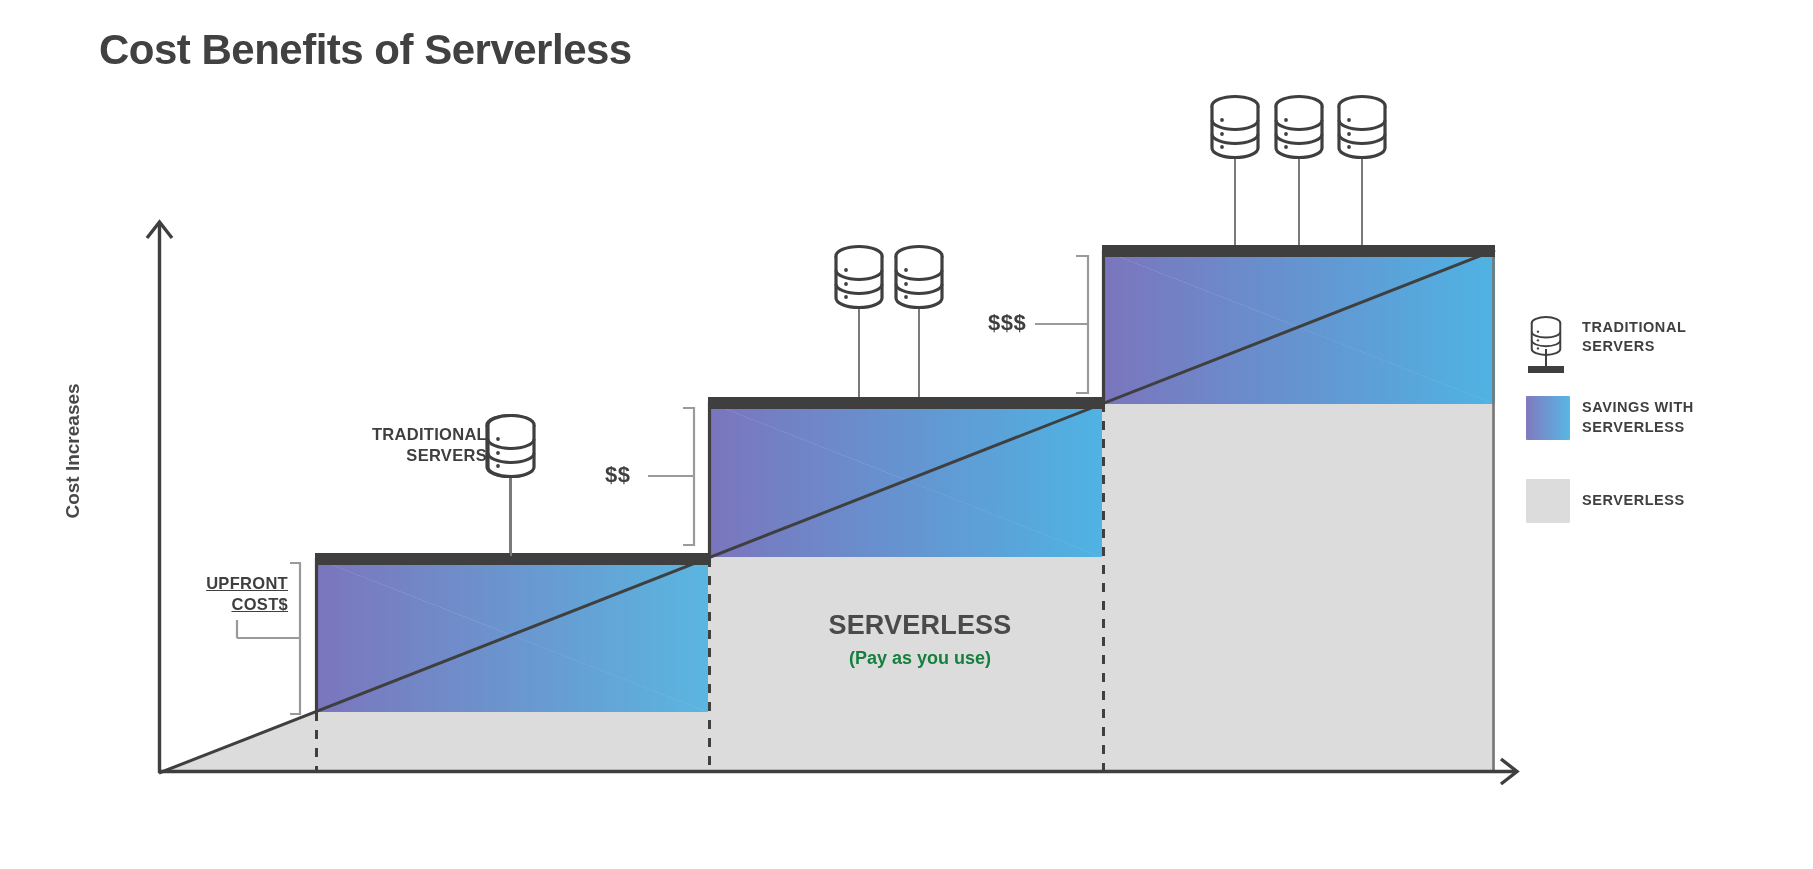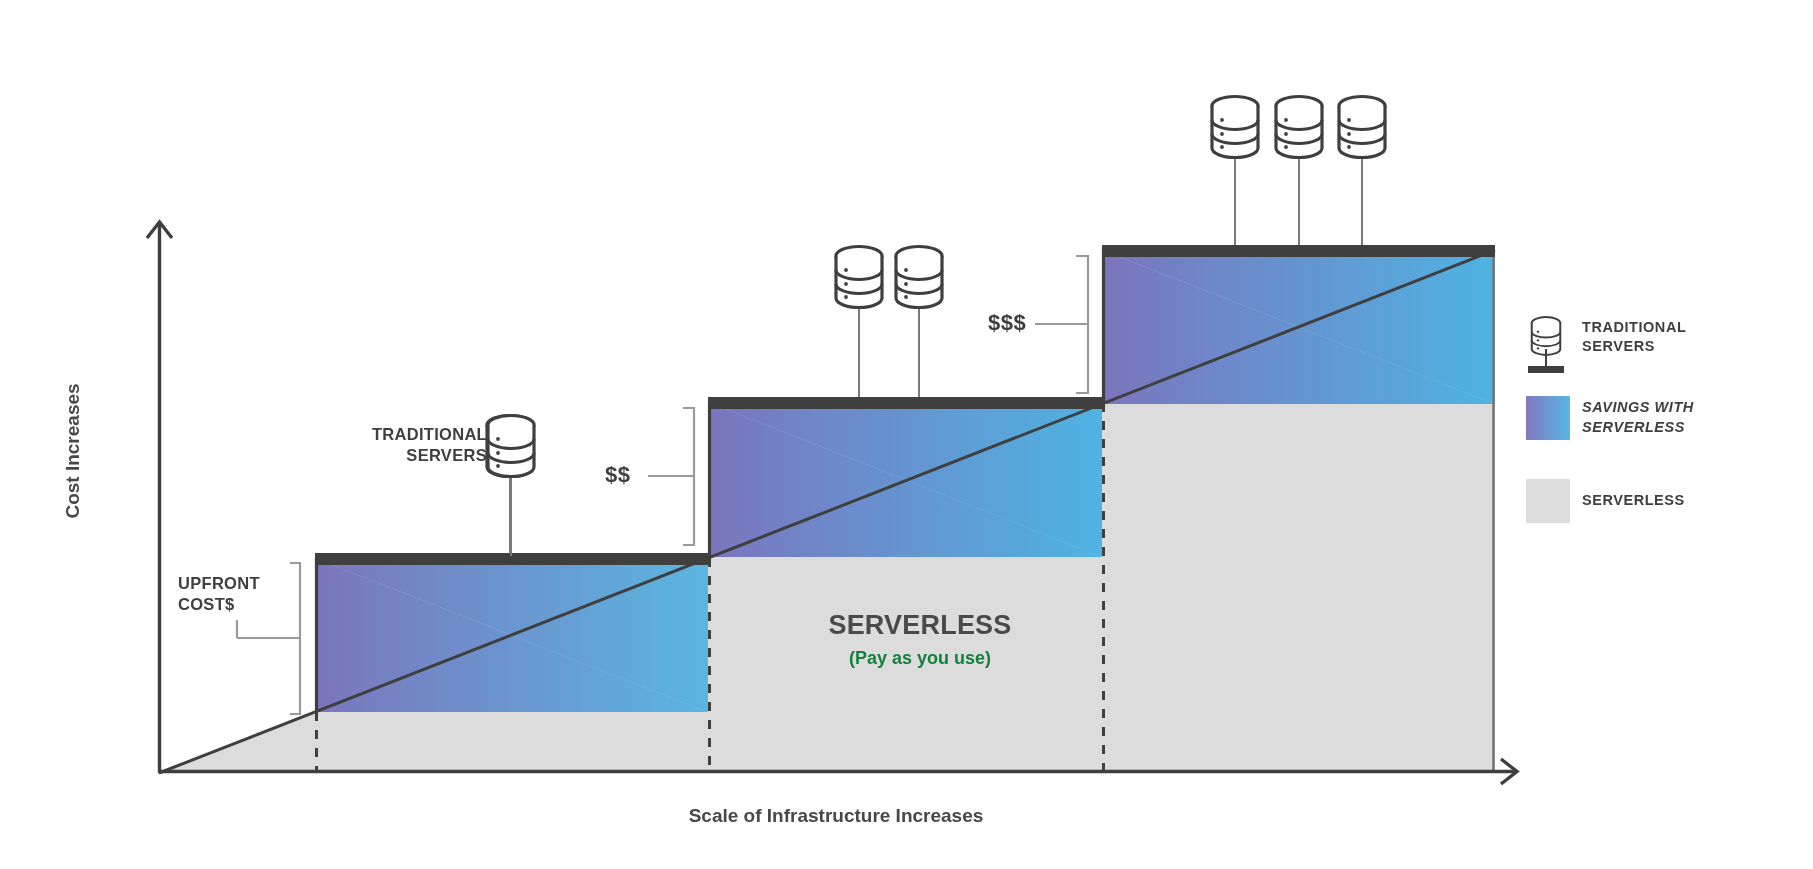--- a/index.html
+++ b/index.html
@@ -19,22 +19,22 @@
     position:absolute;left:-27px;top:440px;width:200px;
     transform:rotate(-90deg);transform-origin:center center;
     text-align:center;font-size:19px;font-weight:bold;color:#484848;
   }
   .xlabel{
     position:absolute;left:636px;top:805px;width:400px;
     text-align:center;font-size:19px;font-weight:bold;color:#484848;
   }
   .anno{position:absolute;font-weight:bold;color:#3f3f3f;}
   .upfront{
-    left:178px;top:573px;width:110px;text-align:left;
-    font-size:16.5px;line-height:1.28;letter-spacing:0.3px;
+    left:178px;top:573px;width:110px;text-align:right;
+    font-size:16.5px;line-height:1.28;letter-spacing:0.3px;text-decoration:underline;
   }
   .dd{left:605px;top:462px;font-size:22px;letter-spacing:0.5px;}
   .ddd{left:988px;top:310px;font-size:22px;letter-spacing:0.5px;}
   .trad-label{
     left:337px;top:424px;width:150px;text-align:right;
     font-size:16.5px;line-height:1.28;letter-spacing:0.3px;
   }
   .sl-title{
     position:absolute;left:800px;top:610px;width:240px;text-align:center;
     font-size:27px;font-weight:bold;color:#4a4a4a;letter-spacing:0.2px;
@@ -50,20 +50,21 @@
     font-size:14.5px;font-weight:bold;color:#3f3f3f;
     line-height:1.33;letter-spacing:0.55px;padding-left:8px;
   }
   .swatch{width:44px;height:44px;border-radius:1px;}
 </style>
 </head>
 <body>
 
 <div id="stage">
 
+  <div class="title">Cost Benefits of Serverless</div>
 
   <svg class="chart" viewBox="0 0 1813 869">
     <defs>
       <linearGradient id="grad1" x1="0" y1="0" x2="1" y2="0">
         <stop offset="0%" stop-color="#7b75bd"></stop>
         <stop offset="100%" stop-color="#5ab6e0"></stop>
       </linearGradient>
       <linearGradient id="grad2" x1="0" y1="0" x2="1" y2="0">
         <stop offset="0%" stop-color="#7b75bd"></stop>
         <stop offset="100%" stop-color="#4fb3e3"></stop>
@@ -203,21 +204,20 @@
     <g>
       <g transform="translate(1546,336) scale(0.62)">
           <use href="#serverIcon"></use>
         </g>
       <line x1="1546" y1="349" x2="1546" y2="367" stroke="#3f3f3f" stroke-width="2"></line>
       <rect x="1528" y="366" width="36" height="7" fill="#3f3f3f"></rect>
     </g>
   </svg>
 
   <div class="ylabel">Cost Increases</div>
-  <div class="xlabel">Scale of Infrastructure Increases</div>
 
   <div class="anno upfront">
     <div>UPFRONT</div>
     <div>COST$</div>
   </div>
 
   <div class="anno dd">$$</div>
   <div class="anno ddd">$$$</div>
 
   <div class="anno trad-label">
@@ -231,21 +231,21 @@
   <div class="legend">
 
     <div class="lg-row">
       <div class="lg-mark"></div>
       <div class="lg-text">
         <div>TRADITIONAL</div>
         <div>SERVERS</div>
       </div>
     </div>
 
-    <div class="lg-row" style="margin-top:12px;font-style:italic;">
+    <div class="lg-row" style="margin-top:12px;">
       <div class="lg-mark">
         <div class="swatch" style="background:linear-gradient(90deg,#8079bf 0%,#58b7e4 100%);"></div>
       </div>
       <div class="lg-text">
         <div>SAVINGS WITH</div>
         <div>SERVERLESS</div>
       </div>
     </div>
 
     <div class="lg-row">

